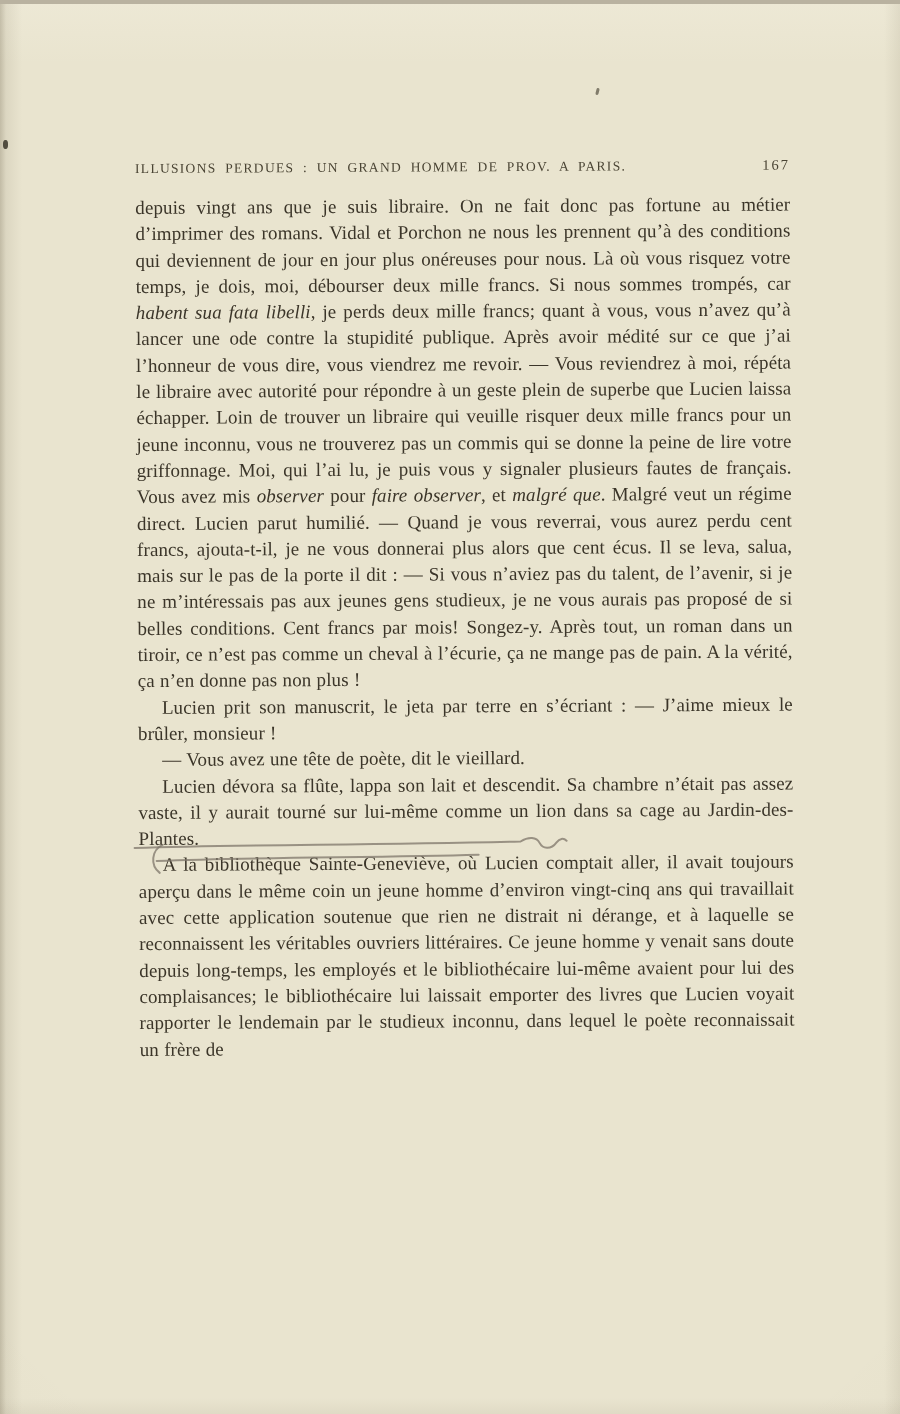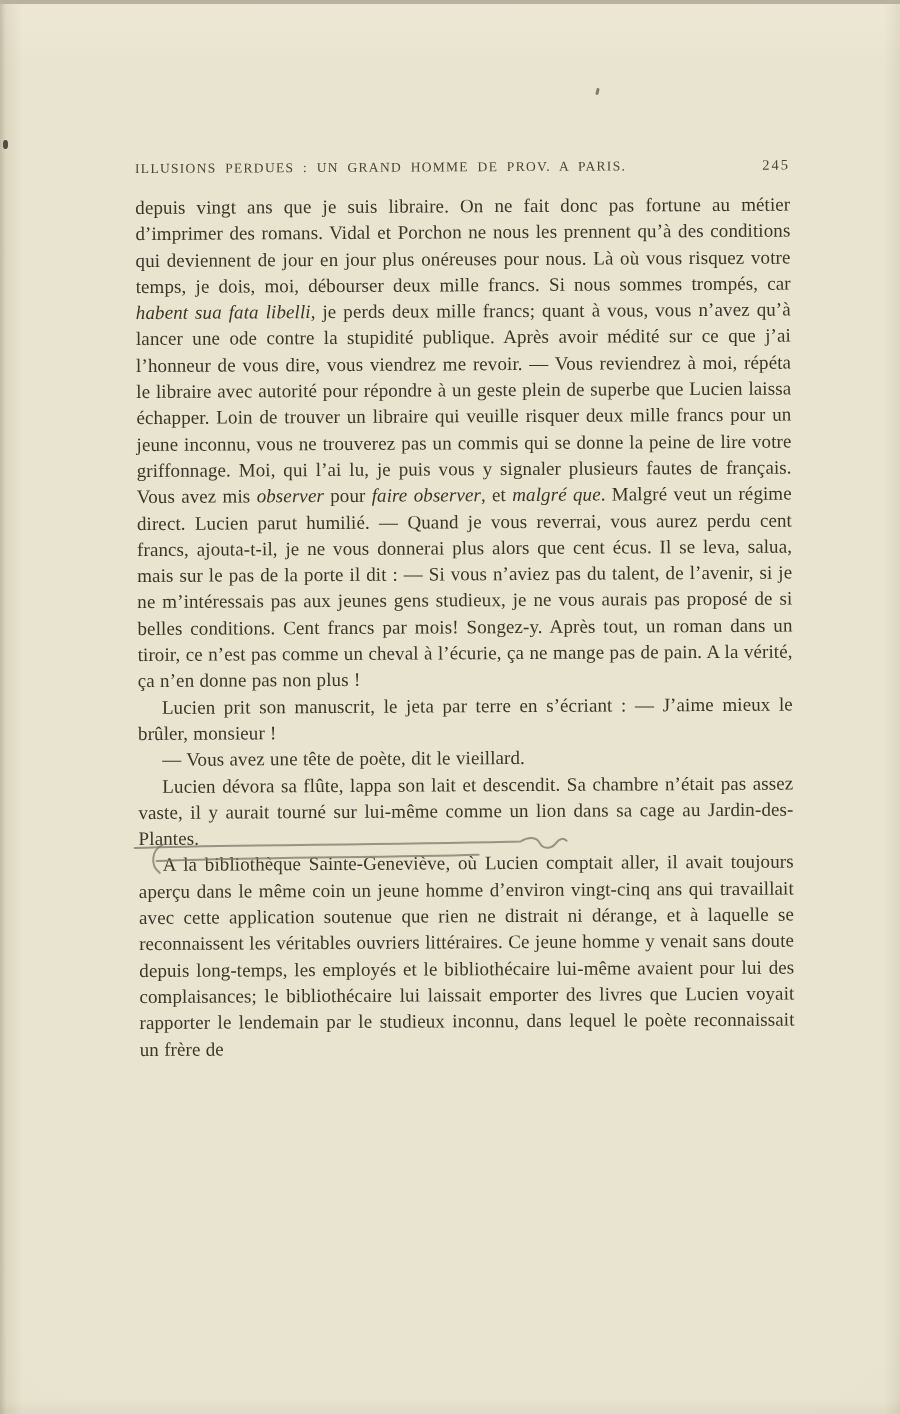--- a/index.html
+++ b/index.html
@@ -80,21 +80,21 @@
 <body>
 
 <div class="page">
   <div class="edge-shade"></div>
   <div class="speck speck-1"></div>
   <div class="speck speck-2"></div>
 
   <div class="content">
     <div class="header">
       <span class="title">ILLUSIONS PERDUES : UN GRAND HOMME DE PROV. A PARIS.</span>
-      <span class="pagenum">245</span>
+      <span class="pagenum">167</span>
     </div>
     <div class="text-block">
         <p class=""><span>depuis vingt ans que je suis libraire. On ne fait donc pas fortune au métier d’imprimer des romans. Vidal et Porchon ne nous les prennent qu’à des conditions qui deviennent de jour en jour plus onéreuses pour nous. Là où vous risquez votre temps, je dois, moi, débourser deux mille francs. Si nous sommes trompés, car </span><em>habent sua fata libelli</em><span>, je perds deux mille francs; quant à vous, vous n’avez qu’à lancer une ode contre la stupidité publique. Après avoir médité sur ce que j’ai l’honneur de vous dire, vous viendrez me revoir. — Vous reviendrez à moi, répéta le libraire avec autorité pour répondre à un geste plein de superbe que Lucien laissa échapper. Loin de trouver un libraire qui veuille risquer deux mille francs pour un jeune inconnu, vous ne trouverez pas un commis qui se donne la peine de lire votre griffonnage. Moi, qui l’ai lu, je puis vous y signaler plusieurs fautes de français. Vous avez mis </span><em>observer</em><span> pour </span><em>faire observer</em><span>, et </span><em>malgré que</em><span>. Malgré veut un régime direct. Lucien parut humilié. — Quand je vous reverrai, vous aurez perdu cent francs, ajouta-t-il, je ne vous donnerai plus alors que cent écus. Il se leva, salua, mais sur le pas de la porte il dit : — Si vous n’aviez pas du talent, de l’avenir, si je ne m’intéressais pas aux jeunes gens studieux, je ne vous aurais pas proposé de si belles conditions. Cent francs par mois! Songez-y. Après tout, un roman dans un tiroir, ce n’est pas comme un cheval à l’écurie, ça ne mange pas de pain. A la vérité, ça n’en donne pas non plus !</span></p>
         <p class="indent"><span>Lucien prit son manuscrit, le jeta par terre en s’écriant : — J’aime mieux le brûler, monsieur !</span></p>
         <p class="indent"><span>— Vous avez une tête de poète, dit le vieillard.</span></p>
         <p class="indent"><span>Lucien dévora sa flûte, lappa son lait et descendit. Sa chambre n’était pas assez vaste, il y aurait tourné sur lui-même comme un </span><span>lion dans sa cage au Jardin-des-Plantes.</span></p>
         <p class="indent para-annotated"><span>A la bibliothèque Sainte-Geneviève,</span><span> où Lucien comptait aller, il avait toujours aperçu dans le même coin un jeune homme d’environ vingt-cinq ans qui travaillait avec cette application soutenue que rien ne distrait ni dérange, et à laquelle se reconnaissent les véritables ouvriers littéraires. Ce jeune homme y venait sans doute depuis long-temps, les employés et le bibliothécaire lui-même avaient pour lui des complaisances; le bibliothécaire lui laissait emporter des livres que Lucien voyait rapporter le lendemain par le studieux inconnu, dans lequel le poète reconnaissait un frère de</span><svg class="pencil-marks" viewBox="0 0 580 56" xmlns="http://www.w3.org/2000/svg">
     <path d="M 8 16 C 120 13 240 14.5 394 11.5 c 8 -5 16 -4.5 19 1.5 c 3 6 11 7.5 17 -0.5 c 3 -4 7 -4.5 10 -1.5"></path>
     <path d="M 36 13 C 25 18 23 33 33 41"></path>
     <path d="M 30 29 C 140 25.5 250 27 352 24.5"></path>

